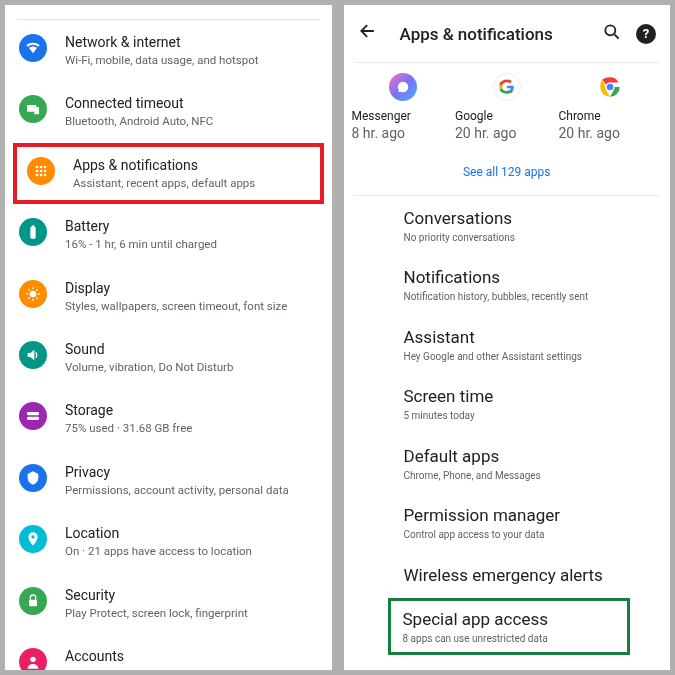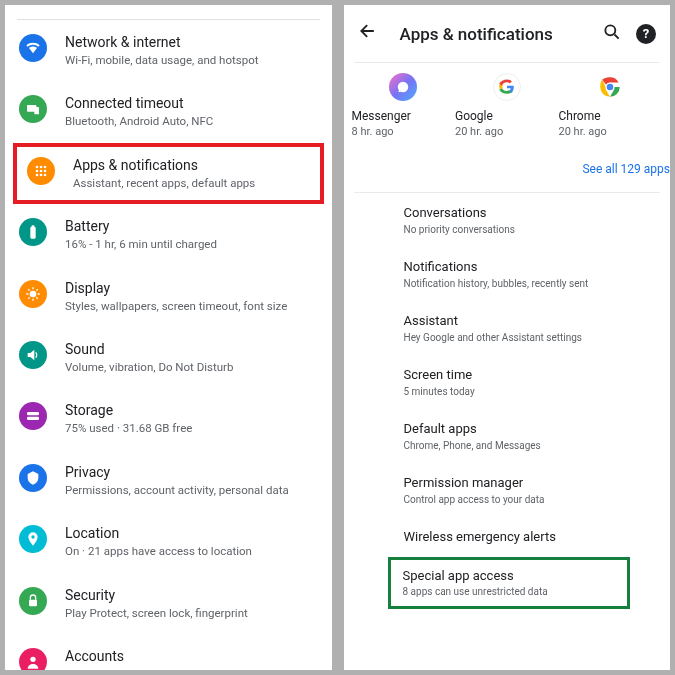--- a/index.html
+++ b/index.html
@@ -124,40 +124,40 @@
     height: 28px;
     border-radius: 50%;
     margin: 0 auto 8px auto;
     display:flex;align-items:center;justify-content:center;
   }
   .recent-app .app-name {
     font-size: 12px;
     color: #202124;
   }
   .recent-app .app-time {
-    font-size: 11px;
+    font-size: 14px;
     color: #5f6368;
     margin-top: 2px;
   }
   .see-all {
-    text-align: right;
+    text-align: center;
     padding: 16px 0 16px 0;
     font-size: 12px;
     color: #1a73e8;
     cursor: pointer;
   }
   .sub-list {
     padding: 0 0 0 0;
   }
   .sub-item {
     padding: 11px 0 11px 60px;
     cursor: pointer;
   }
   .sub-item .s-title {
-    font-size: 13px;
+    font-size: 17px;
     color: #202124;
     line-height: 1.35;
   }
   .sub-item .s-sub {
     font-size: 10px;
     color: #5f6368;
     line-height: 1.35;
     margin-top: 1px;
   }
   .highlight-red-2 {

